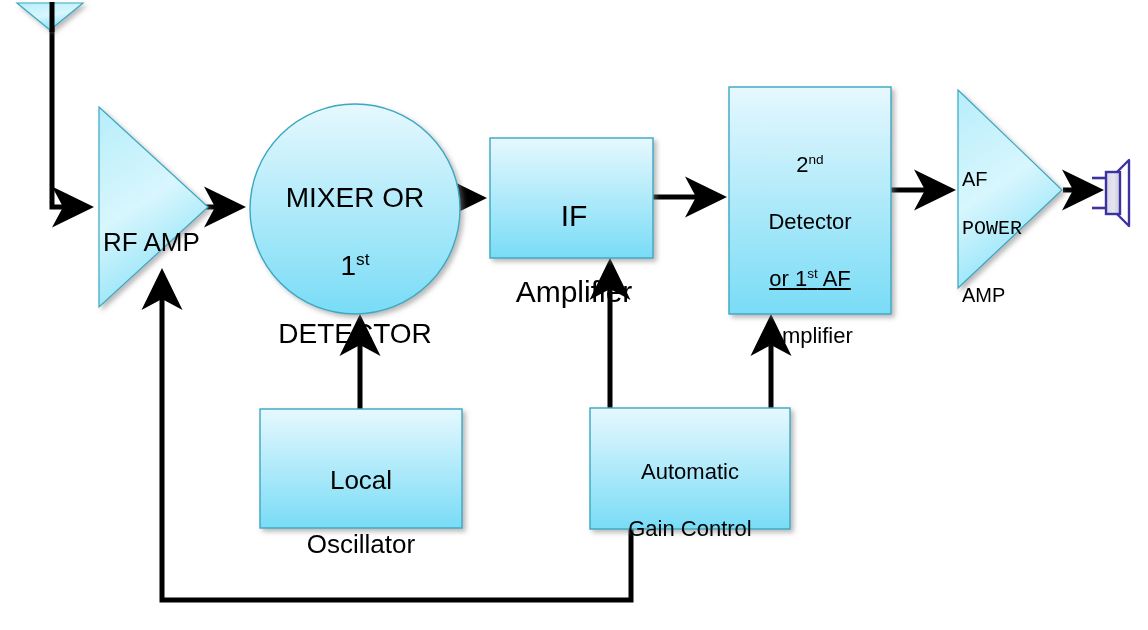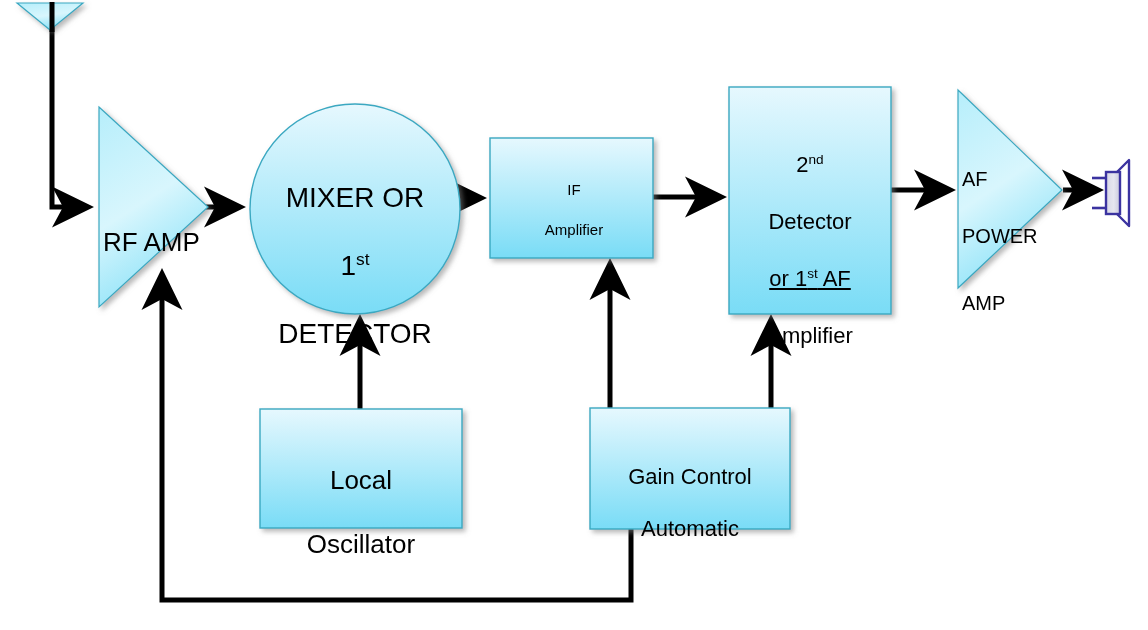--- a/index.html
+++ b/index.html
@@ -121,41 +121,41 @@
   <div class="node-label lbl-left" style="left:103px; top:196px; width:120px; font-size:26px;">
     <span>RF AMP</span>
   </div>
 
   <div class="node-label lbl-center" style="left:253px; top:148px; width:204px; font-size:28px;">
     <div><span>MIXER OR</span></div>
     <div style="margin-top:2px;"><span>1</span><sup class="ord">st</sup></div>
     <div style="margin-top:2px;"><span>DETECTOR</span></div>
   </div>
 
-  <div class="node-label lbl-center" style="left:492px; top:163px; width:164px; font-size:15px;">
+  <div class="node-label lbl-center" style="left:492px; top:163px; width:164px; font-size:30px;">
     <div><span>IF</span></div>
     <div style="margin-top:5px;"><span>Amplifier</span></div>
   </div>
 
   <div class="node-label lbl-center" style="left:731px; top:126px; width:158px; font-size:22px;">
     <div><span>2</span><sup class="ord">nd</sup></div>
     <div style="margin-top:5px;"><span>Detector</span></div>
     <div style="margin-top:5px;text-decoration:underline;"><span>or 1</span><sup class="ord">st</sup><span> AF</span></div>
     <div style="margin-top:5px;"><span>Amplifier</span></div>
   </div>
 
   <div class="node-label lbl-left" style="left:962px; top:144px; width:110px; font-size:20px;">
     <div><span>AF</span></div>
-    <div style="margin-top:10px;"><span>POWER</span></div>
+    <div style="margin-top:2px;font-family:Liberation Mono, monospace;"><span>POWER</span></div>
     <div style="margin-top:20px;"><span>AMP</span></div>
   </div>
 
   <div class="node-label lbl-center" style="left:261px; top:434px; width:200px; font-size:26px;">
     <div><span>Local</span></div>
     <div style="margin-top:3px;"><span>Oscillator</span></div>
   </div>
 
   <div class="node-label lbl-center" style="left:591px; top:433px; width:198px; font-size:22px;">
+    <div><span>Automatic</span></div>
     <div style="margin-top:5px;"><span>Gain Control</span></div>
-    <div><span>Automatic</span></div>
   </div>
 
 </div>
 
 </body></html>

